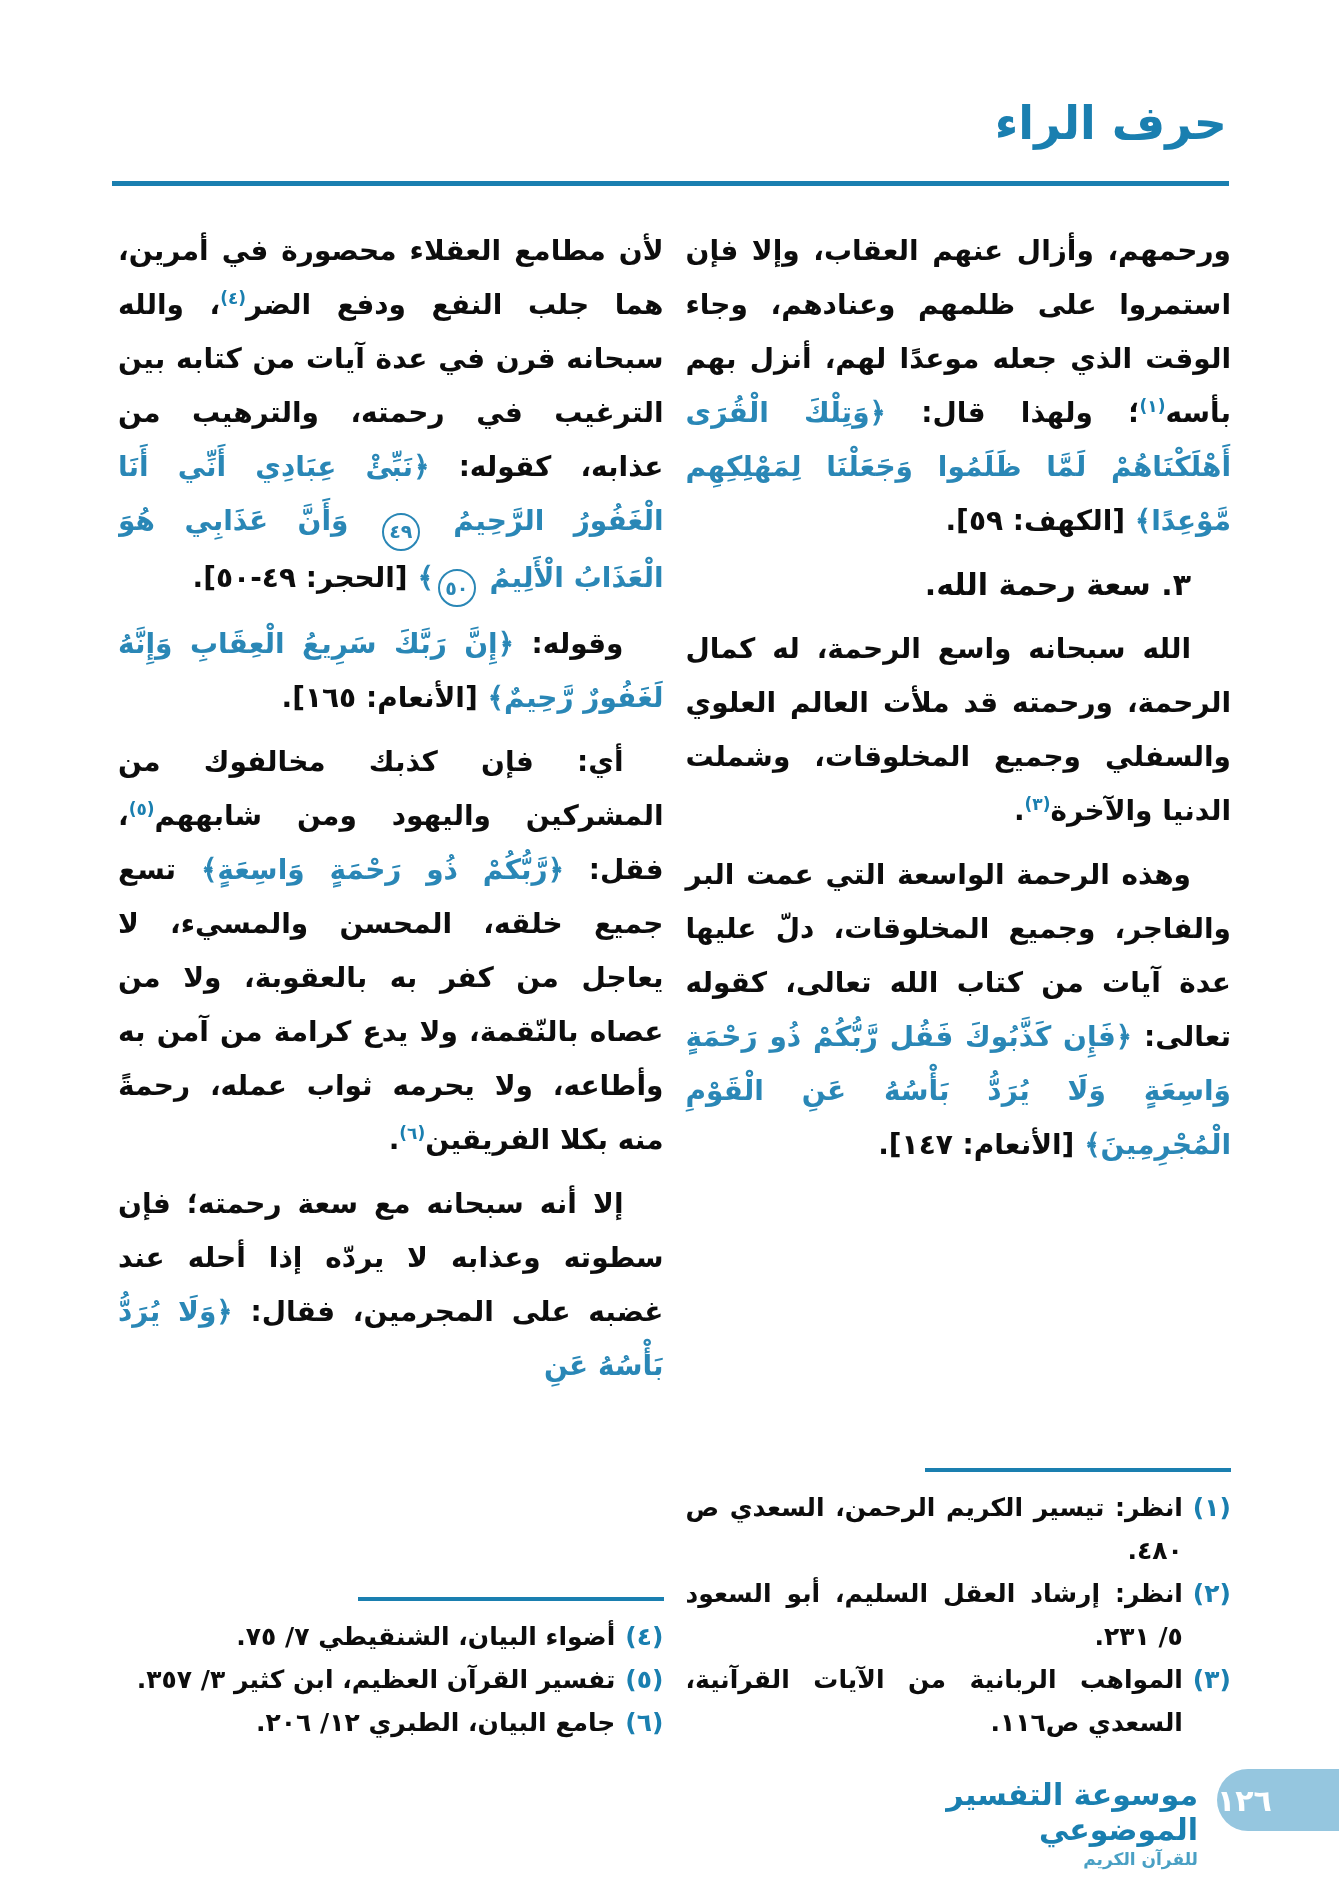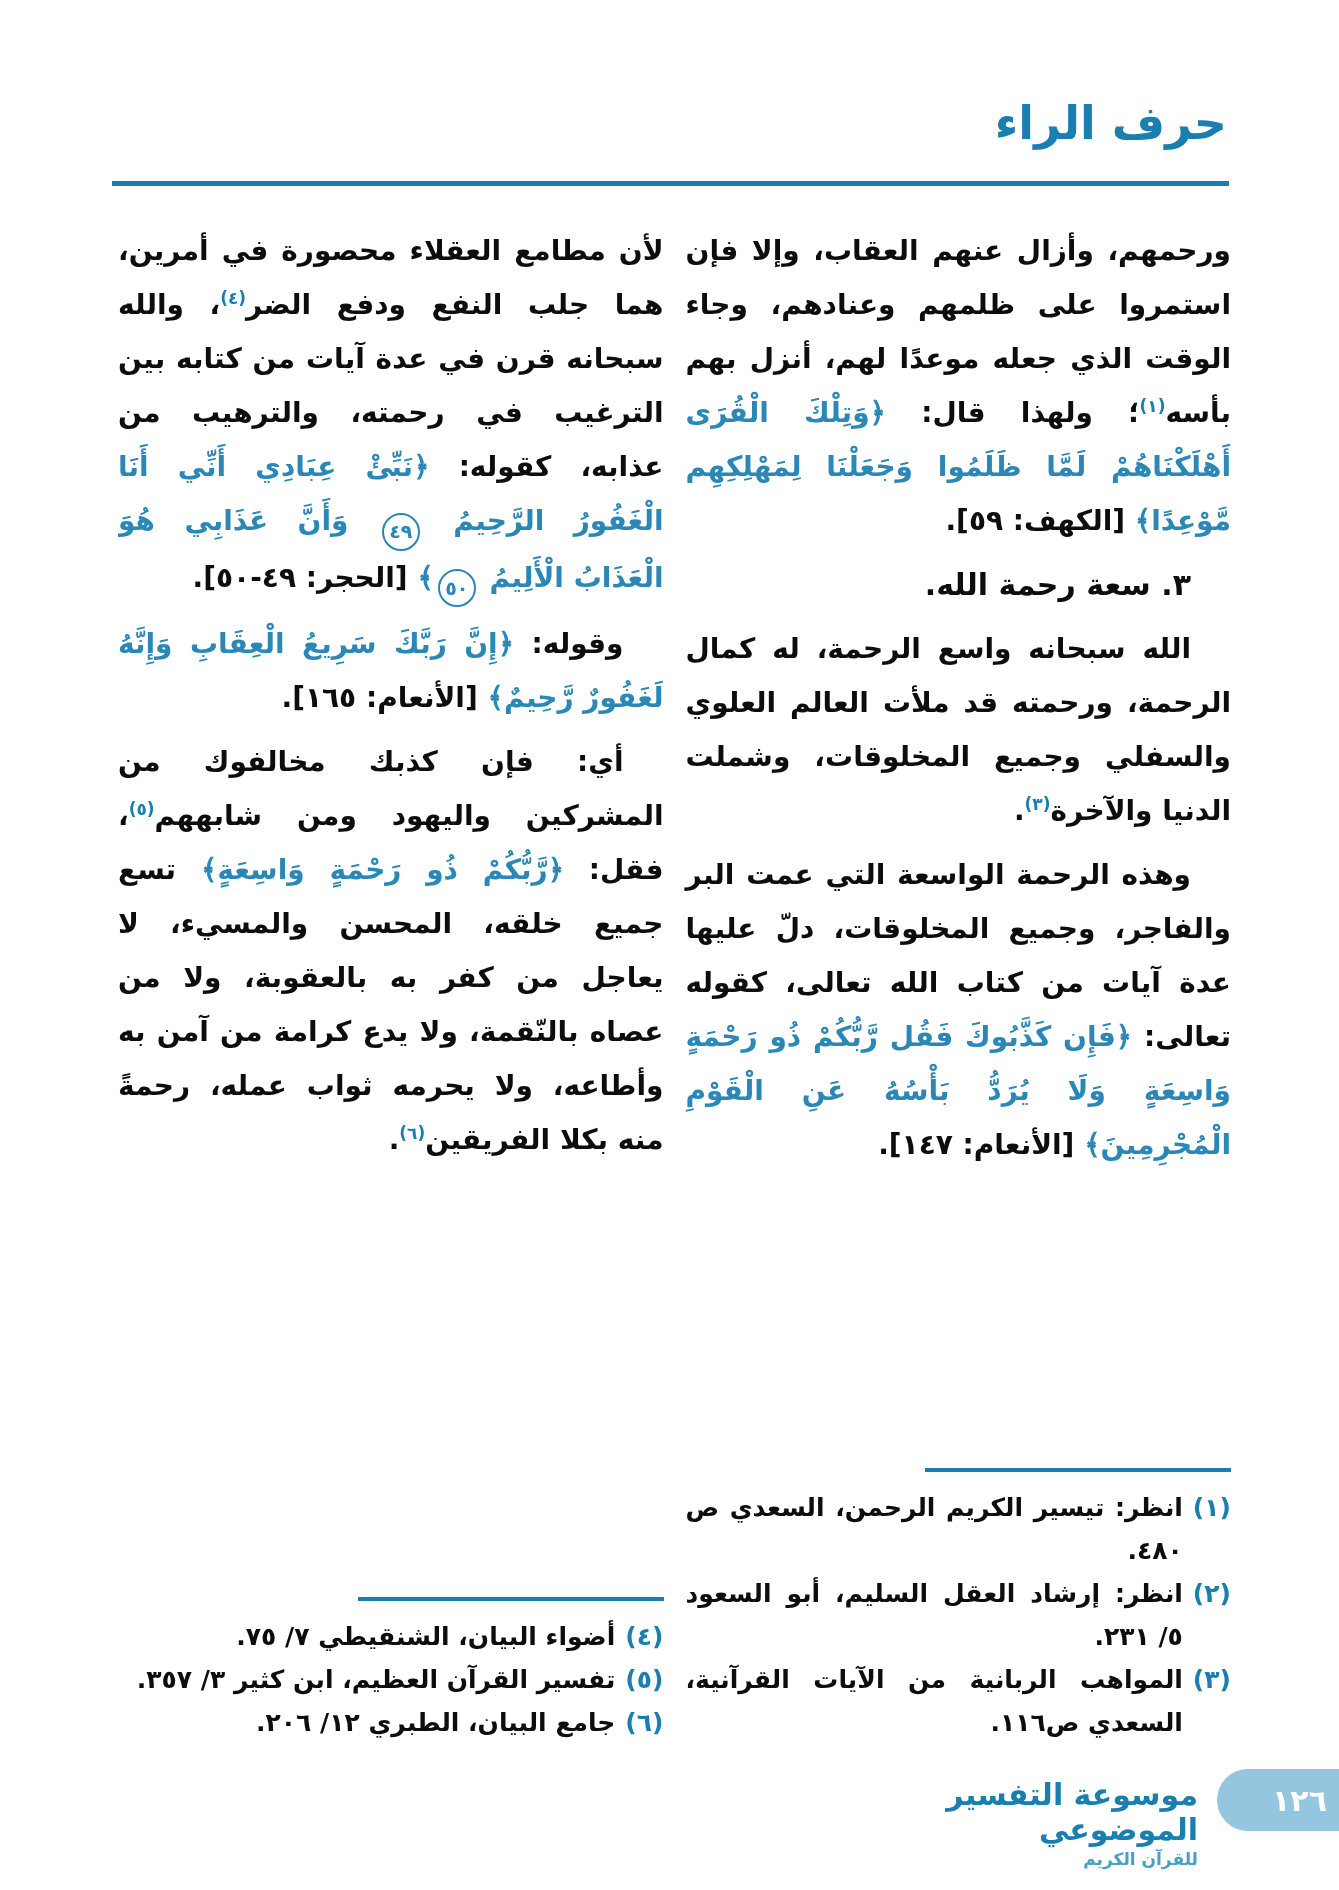--- a/index.html
+++ b/index.html
@@ -88,21 +88,21 @@
     line-height:1.15;
     margin-top:24px;
   }
   .footer-logo .l1{font-size:30px;font-weight:bold;}
   .footer-logo .l2{font-size:17px;font-weight:bold;color:var(--logo-sub);margin-top:3px;}
   .page-badge{
     position:absolute;top:1769px;right:0;
     width:122px;height:62px;
     background:var(--badge);
     border-radius:34px 0 0 34px;
-    display:flex;align-items:center;justify-content:flex-start;
+    display:flex;align-items:center;justify-content:flex-end;
     color:#fff;font-size:30px;font-weight:bold;letter-spacing:7px;
     padding-right:12px;
   }
 </style>
 </head>
 <body>
 
 <div class="header-title">حرف الراء</div>
 <div class="header-rule"></div>
 
@@ -132,20 +132,21 @@
           </div>
         </div>
     </div>
   </div>
 
   <div class="column">
     <div class="paras">
         <p class="noindent"><span class="t">لأن مطامع العقلاء محصورة في أمرين، هما جلب النفع ودفع الضر</span><sup class="n">(٤)</sup><span class="t">، والله سبحانه قرن في عدة آيات من كتابه بين الترغيب في رحمته، والترهيب من عذابه، كقوله: </span><span class="q">﴿نَبِّئْ عِبَادِي أَنِّي أَنَا الْغَفُورُ الرَّحِيمُ </span><span class="v">٤٩</span><span class="q"> وَأَنَّ عَذَابِي هُوَ الْعَذَابُ الْأَلِيمُ </span><span class="v">٥٠</span><span class="q">﴾</span><span class="t"> [الحجر: ٤٩-٥٠].</span></p>
         <p class=""><span class="t">وقوله: </span><span class="q">﴿إِنَّ رَبَّكَ سَرِيعُ الْعِقَابِ وَإِنَّهُ لَغَفُورٌ رَّحِيمٌ﴾</span><span class="t"> [الأنعام: ١٦٥].</span></p>
         <p class=""><span class="t">أي: فإن كذبك مخالفوك من المشركين واليهود ومن شابههم</span><sup class="n">(٥)</sup><span class="t">، فقل: </span><span class="q">﴿رَّبُّكُمْ ذُو رَحْمَةٍ وَاسِعَةٍ﴾</span><span class="t"> تسع جميع خلقه، المحسن والمسيء، لا يعاجل من كفر به بالعقوبة، ولا من عصاه بالنّقمة، ولا يدع كرامة من آمن به وأطاعه، ولا يحرمه ثواب عمله، رحمةً منه بكلا الفريقين</span><sup class="n">(٦)</sup><span class="t">.</span></p>
+        <p class=""><span class="t">إلا أنه سبحانه مع سعة رحمته؛ فإن سطوته وعذابه لا يردّه إذا أحله عند غضبه على المجرمين، فقال: </span><span class="q">﴿وَلَا يُرَدُّ بَأْسُهُ عَنِ</span></p>
       </div>
     <div class="fn-block">
       <div class="fn-rule"></div>
       <div class="fn-list">
           <div class="fn-row">
             <span class="fn-num">(٤)</span>
             <span class="fn-text">أضواء البيان، الشنقيطي ٧/ ٧٥.</span>
           </div>
           <div class="fn-row">
             <span class="fn-num">(٥)</span>

